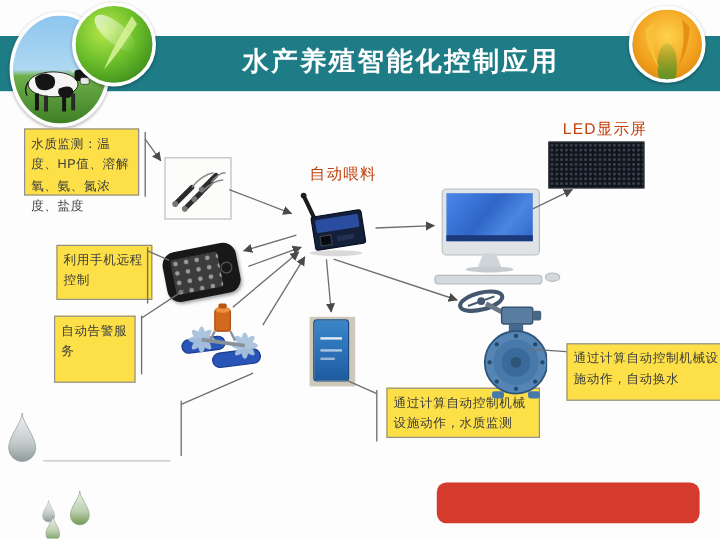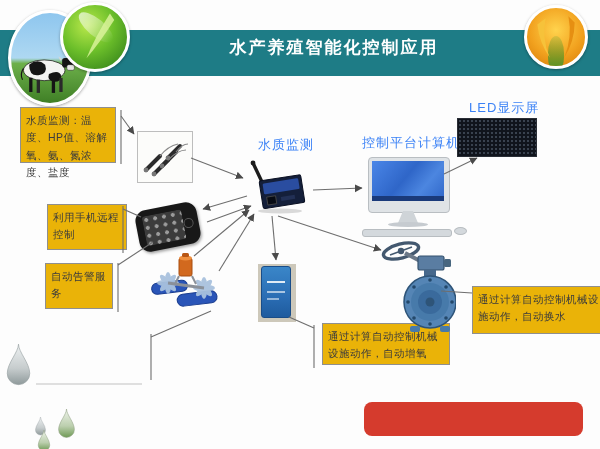--- a/index.html
+++ b/index.html
@@ -1,37 +1,37 @@
 <!DOCTYPE html>
 <html><head>
 <meta charset="utf-8">
 <style>
   html,body{margin:0;padding:0;background:#ffffff;}
   #slide{position:relative;width:600px;height:449px;background:#fdfdfd;overflow:hidden;
          font-family:"Liberation Sans",sans-serif;}
   
   .banner{position:absolute;left:0;top:30px;width:600px;height:46px;background:#1e7c86;}
   .title{position:absolute;left:0;top:36px;width:600px;text-align:center;padding-left:68px;
-         box-sizing:border-box;color:#ffffff;font-size:17px;font-weight:bold;letter-spacing:2px;}
+         box-sizing:border-box;color:#ffffff;font-size:22px;font-weight:bold;letter-spacing:2px;}
   .circle{position:absolute;border-radius:50%;border:3px solid #fff;box-shadow:0 1px 3px rgba(0,0,0,.35);}
   .cow-circle{left:8px;top:10px;width:78px;height:90px;
       background:linear-gradient(180deg,#8ec6ee 0%,#aed8f2 50%,#6db04a 56%,#3f7f26 100%);overflow:hidden;}
   .leaf-circle{left:60px;top:2px;width:64px;height:64px;
       background:radial-gradient(circle at 38% 32%,#b9e84b 0%,#6cbf2a 45%,#2f7d18 95%);overflow:hidden;}
   .leaf-streak{position:absolute;left:18%;top:22%;width:66%;height:26%;
       background:linear-gradient(90deg,rgba(255,255,255,.65),rgba(255,255,255,0));
       transform:rotate(40deg);border-radius:50%;}
   .corn-circle{right:12px;top:5px;width:58px;height:58px;left:auto;
       background:radial-gradient(circle at 50% 38%,#ffd34d 0%,#f2a21f 55%,#d97e08 95%);overflow:hidden;}
   .corn-leaf{position:absolute;left:36%;bottom:-8%;width:28%;height:60%;
       background:linear-gradient(180deg,rgba(90,158,47,.2),#4d9427);border-radius:50% 50% 40% 40%;}
   
-  .note{position:absolute;border:1px solid #8f8f8f;background:#eab308;color:#3c3c3c;
+  .note{position:absolute;border:1px solid #8f8f8f;background:#fde047;color:#3c3c3c;
         font-size:10.5px;line-height:1.65;padding:4px 5px;box-sizing:border-box;letter-spacing:.5px;}
-  .dlabel{position:absolute;color:#3b82f6;font-size:13px;letter-spacing:1px;}
+  .dlabel{position:absolute;color:#c2410c;font-size:13px;letter-spacing:1px;}
   
   .sensors{position:absolute;left:137px;top:131px;width:54px;height:50px;background:#fcfcfa;
            border:1px solid #bdbdbd;}
   .phone{position:absolute;left:137px;top:206px;width:62px;height:42px;background:#181818;
          border-radius:11px;transform:rotate(-11deg);box-shadow:1px 2px 3px rgba(0,0,0,.35);}
   .phone-screen{position:absolute;left:7px;top:6px;width:40px;height:30px;background:#3c3c3c;border-radius:3px;
          background-image:radial-gradient(circle at 4px 4px,#9b9b9b 1.6px,transparent 2.2px);
          background-size:9px 8px;}
   .phone-btn{position:absolute;right:5px;top:16px;width:8px;height:8px;border:1px solid #555;border-radius:50%;}
   .feeder-bg{position:absolute;left:258px;top:264px;width:38px;height:58px;background:#cdc8ba;}
@@ -88,28 +88,27 @@
     </svg>
   </div>
   <div class="circle corn-circle">
     <div class="corn-leaf"></div>
     <svg viewBox="0 0 56 56" width="58" height="58" style="position:absolute;left:0;top:0">
       <path d="M18 10 Q14 30 22 48 Q12 34 10 16 Z" fill="#f6c23a"></path>
       <path d="M40 8 Q44 28 36 48 Q46 32 46 14 Z" fill="#e68f12"></path>
     </svg>
   </div>
 
-  <div class="dlabel" style="left:258px;top:136px">水质监测</div>
-  <div class="dlabel" style="left:362px;top:134px">控制平台计算机</div>
+  <div class="dlabel" style="left:258px;top:136px">自动喂料</div>
   <div class="dlabel" style="left:469px;top:99px">LED显示屏</div>
 
   <div class="note" style="left:20px;top:107px;width:96px;height:56px">水质监测：温度、HP值、溶解氧、氨、氮浓度、盐度</div>
   <div class="note" style="left:47px;top:204px;width:80px;height:46px">利用手机远程控制</div>
-  <div class="note" style="left:45px;top:263px;width:68px;height:46px">自动告警服务</div>
-  <div class="note" style="left:322px;top:323px;width:128px;height:42px">通过计算自动控制机械设施动作，自动增氧</div>
+  <div class="note" style="left:45px;top:263px;width:68px;height:56px">自动告警服务</div>
+  <div class="note" style="left:322px;top:323px;width:128px;height:42px">通过计算自动控制机械设施动作，水质监测</div>
   <div class="note" style="left:472px;top:286px;width:136px;height:48px">通过计算自动控制机械设施动作，自动换水</div>
 
   <div class="sensors">
     <svg viewBox="0 0 54 50" width="54" height="50">
       <g stroke="#2b2b2b" stroke-width="4" stroke-linecap="round">
         <line x1="8" y1="38" x2="22" y2="24"></line>
         <line x1="16" y1="42" x2="30" y2="28"></line>
         <line x1="24" y1="34" x2="38" y2="20"></line>
         <line x1="30" y1="26" x2="42" y2="14"></line>
       </g>

